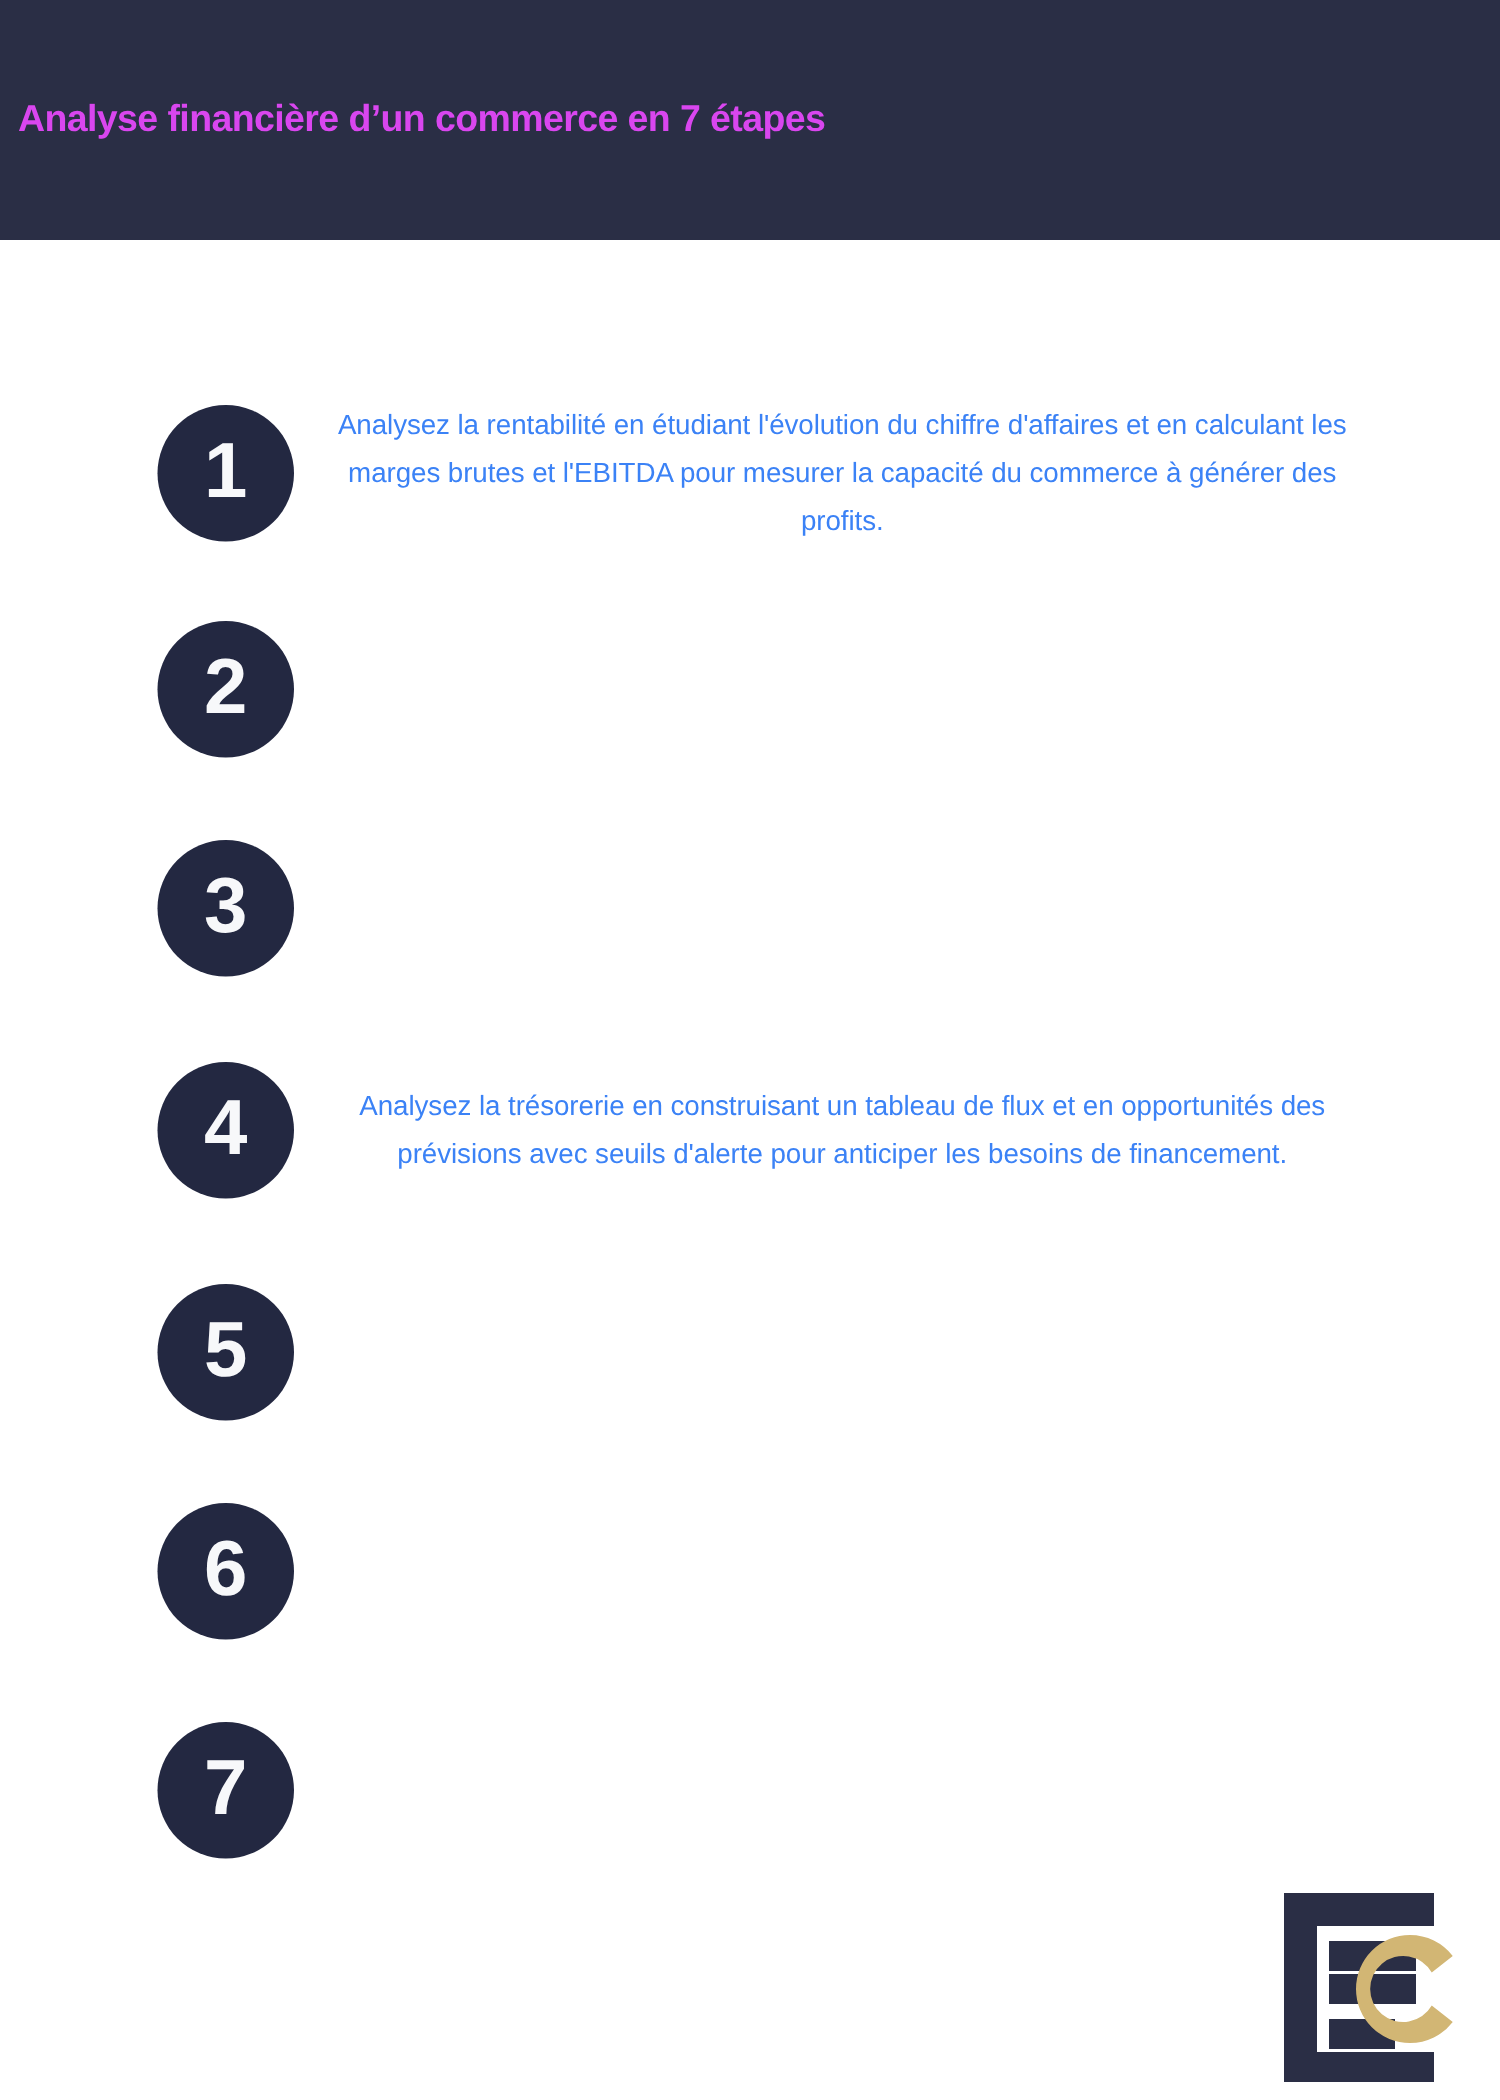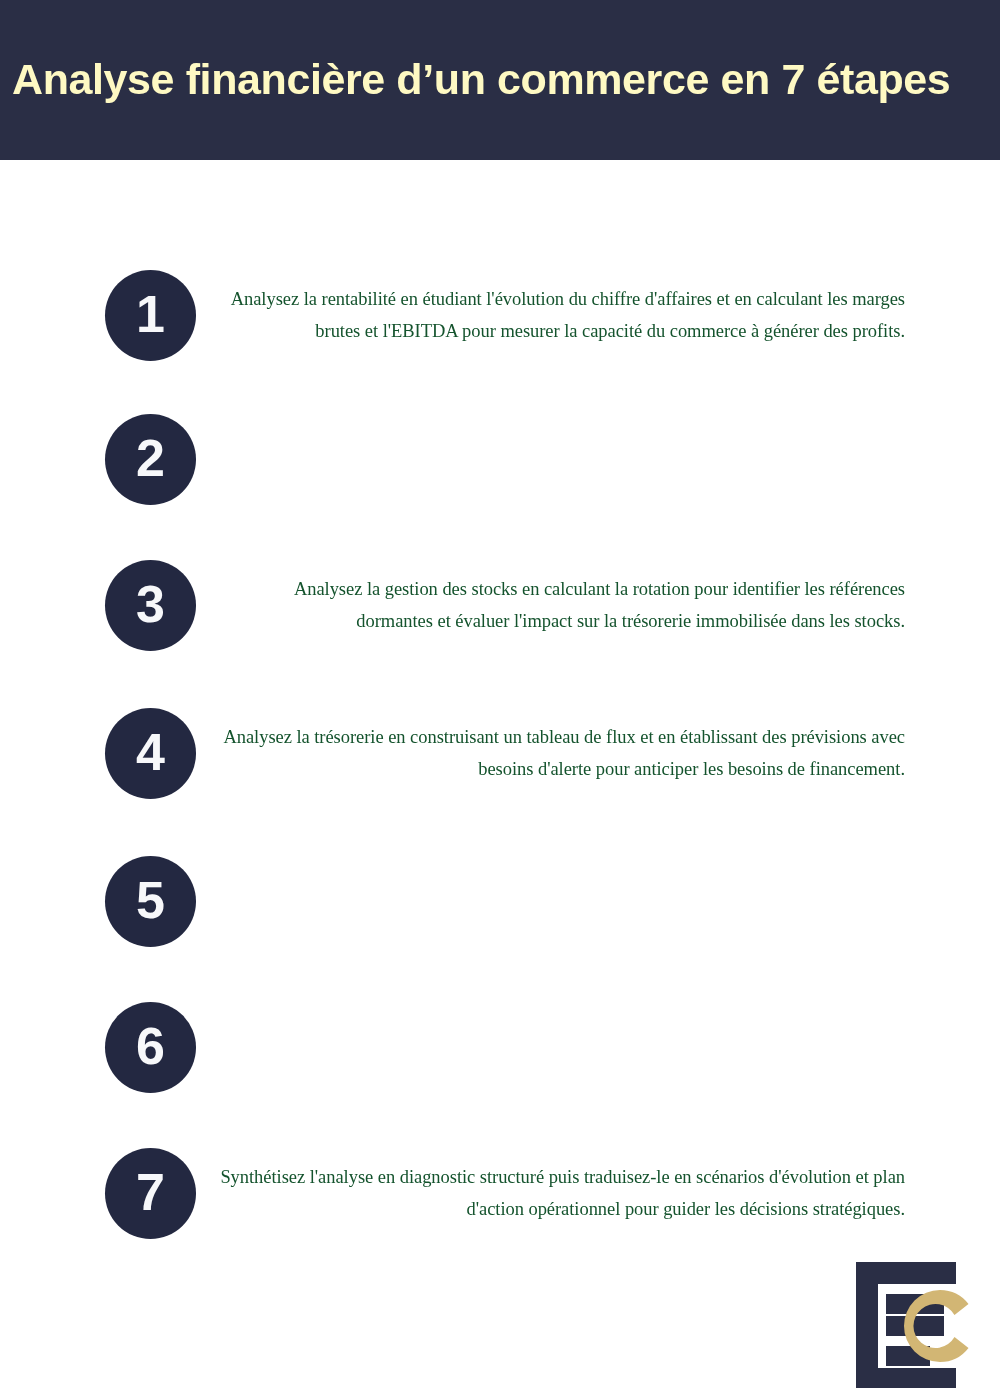--- a/index.html
+++ b/index.html
@@ -22,23 +22,23 @@
     left: 0;
     top: 0;
     width: 1000px;
     height: 160px;
     background: #2a2e45;
     display: flex;
     align-items: center;
   }
 
   .header-title {
-    color: #fef9c3;
+    color: #d946ef;
     font-family: "Liberation Sans", sans-serif;
-    font-size: 43px;
+    font-size: 25px;
     font-weight: bold;
     letter-spacing: -0.4px;
     padding-left: 12px;
     white-space: nowrap;
     line-height: 1.1;
   }
 
   
   .steps {
     position: absolute;
@@ -68,23 +68,23 @@
     font-family: "Liberation Sans", sans-serif;
     font-size: 52px;
     font-weight: bold;
     line-height: 1;
     padding-bottom: 3px;
   }
 
   .step-text {
     flex: 1 1 auto;
     padding-left: 22px;
-    text-align: right;
-    color: #14532d;
-    font-family: Liberation Serif, serif;
+    text-align: center;
+    color: #3b82f6;
+    font-family: Liberation Sans, sans-serif;
     font-size: 18.5px;
     line-height: 32px;
     letter-spacing: -0.05px;
   }
 
   
   .step-row.h3 { height: 144px; }
   .step-row.h2 { height: 144px; }
 
   .step-row.r1 { margin-top: 83px; }
@@ -118,39 +118,37 @@
     <div class="step-badge">1</div>
     <div class="step-text">Analysez la rentabilité en étudiant l'évolution du chiffre d'affaires et en calculant les marges brutes et l'EBITDA pour mesurer la capacité du commerce à générer des profits.</div>
   </div>
 
   <div class="step-row r2 h3">
     <div class="step-badge">2</div>
   </div>
 
   <div class="step-row r3 h3">
     <div class="step-badge">3</div>
-    <div class="step-text">Analysez la gestion des stocks en calculant la rotation pour identifier les références dormantes et évaluer l'impact sur la trésorerie immobilisée dans les stocks.</div>
   </div>
 
   <div class="step-row r4 h2">
     <div class="step-badge">4</div>
-    <div class="step-text">Analysez la trésorerie en construisant un tableau de flux et en établissant des prévisions avec besoins d'alerte pour anticiper les besoins de financement.</div>
+    <div class="step-text">Analysez la trésorerie en construisant un tableau de flux et en opportunités des prévisions avec seuils d'alerte pour anticiper les besoins de financement.</div>
   </div>
 
   <div class="step-row r5 h3">
     <div class="step-badge">5</div>
   </div>
 
   <div class="step-row r6 h3">
     <div class="step-badge">6</div>
   </div>
 
   <div class="step-row r7 h3">
     <div class="step-badge">7</div>
-    <div class="step-text">Synthétisez l'analyse en diagnostic structuré puis traduisez-le en scénarios d'évolution et plan d'action opérationnel pour guider les décisions stratégiques.</div>
   </div>
 
 </div>
 
 <div class="logo">
   <svg width="135" height="130" viewBox="0 0 135 130">
 
     <path d="M8 4 H108 V26 H30 V110 H108 V132 H8 Z" fill="#2a2e45"></path>
     <rect x="8" y="4" width="22" height="128" fill="#2a2e45"></rect>
     <rect x="8" y="4" width="100" height="22" fill="#2a2e45"></rect>

